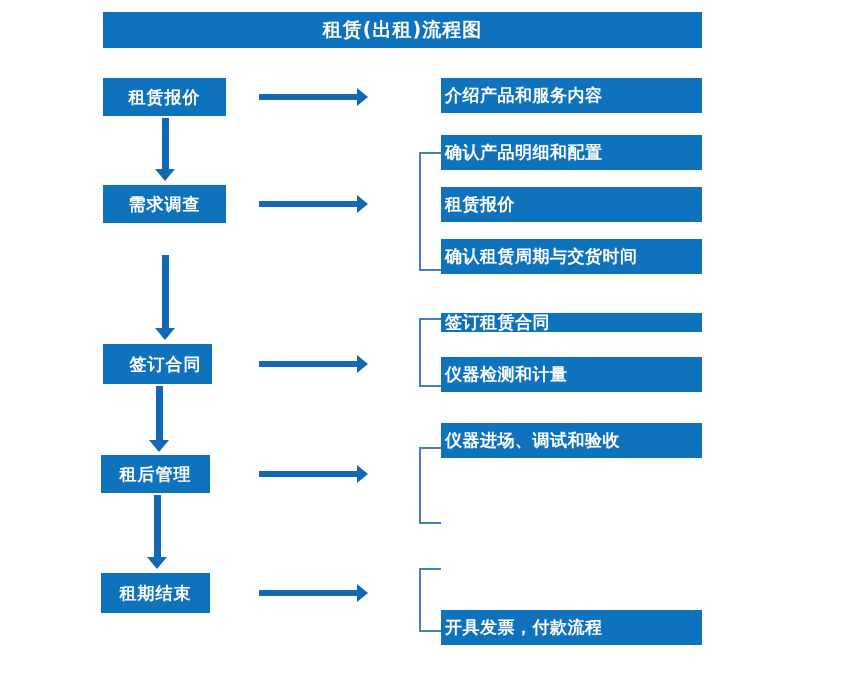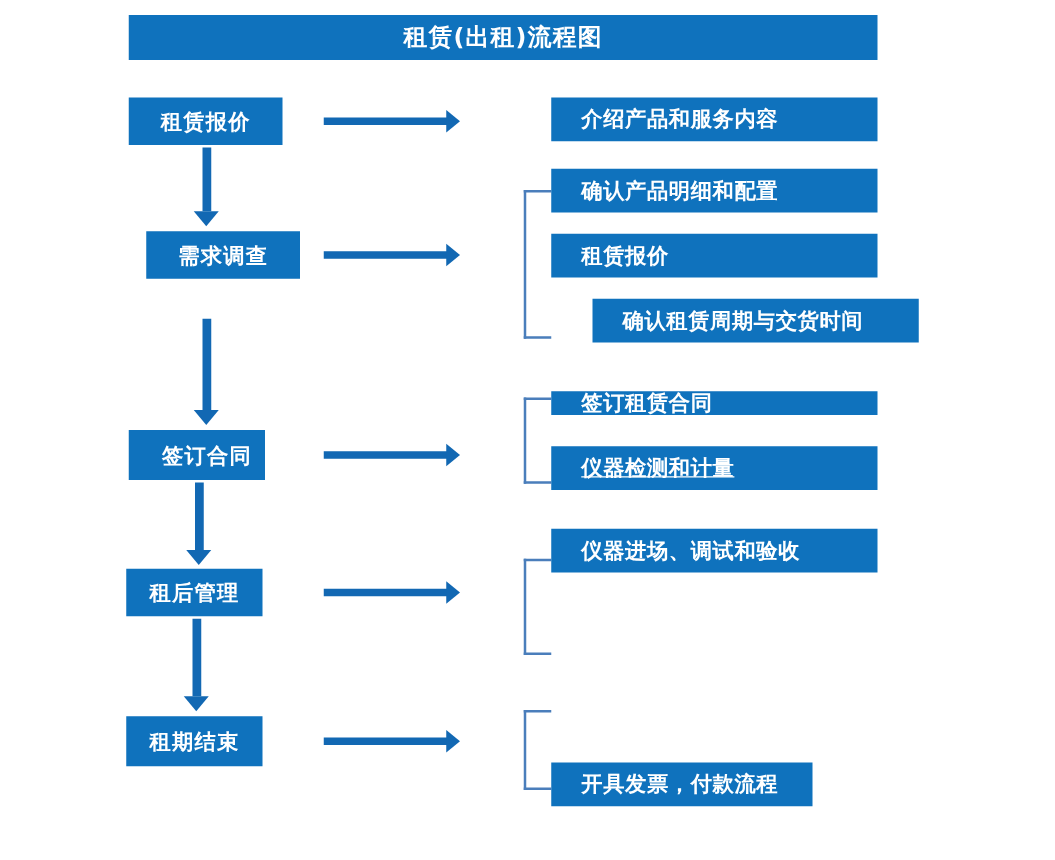--- a/index.html
+++ b/index.html
@@ -49,21 +49,21 @@
     align-items: center;
     box-sizing: border-box;
   }
   .box.left {
     justify-content: center;
     font-size: 17px;
     letter-spacing: 1px;
   }
   .box.right {
     justify-content: flex-start;
-    padding-left: 24px;
+    padding-left: 4px;
     font-size: 17px;
     letter-spacing: 0.5px;
   }
 
   
   .down-arrow {
     position: absolute;
     width: 20px;
   }
   .down-arrow .shaft {
@@ -117,21 +117,21 @@
 </style>
 </head>
 <body>
 
 <div class="canvas">
 
   <div class="title-bar">租赁(出租)流程图</div>
 
   <div class="box left" style="left:103px; top:78px; width:123px; height:38px;">租赁报价</div>
 
-  <div class="box left" style="left:117px; top:185px; width:123px; height:38px;">需求调查</div>
+  <div class="box left" style="left:103px; top:185px; width:123px; height:38px;">需求调查</div>
 
   <div class="box left" style="left:103px; top:344px; width:109px; height:40px;padding-left:16px;">签订合同</div>
 
   <div class="box left" style="left:101px; top:455px; width:109px; height:38px;">租后管理</div>
 
   <div class="box left" style="left:101px; top:573px; width:109px; height:40px;">租期结束</div>
 
   <div class="down-arrow" style="left:155px; top:118px; height:63px;">
     <div class="shaft" style="height:51px;"></div>
     <div class="head" style="top:51px;"></div>
@@ -184,25 +184,25 @@
   <div class="bracket" style="left:419px; top:447px; height:77px;"></div>
 
   <div class="bracket" style="left:419px; top:568px; height:64px;"></div>
 
   <div class="box right" style="left:441px; top:78px; width:261px; height:35px;">介绍产品和服务内容</div>
 
   <div class="box right" style="left:441px; top:135px; width:261px; height:35px;">确认产品明细和配置</div>
 
   <div class="box right" style="left:441px; top:187px; width:261px; height:35px;">租赁报价</div>
 
-  <div class="box right" style="left:441px; top:239px; width:261px; height:35px;margin-left:33px;">确认租赁周期与交货时间</div>
+  <div class="box right" style="left:441px; top:239px; width:261px; height:35px;">确认租赁周期与交货时间</div>
 
   <div class="box right" style="left:441px; top:313px; width:261px; height:19px;">签订租赁合同</div>
 
-  <div class="box right" style="left:441px; top:357px; width:261px; height:35px;text-decoration:underline;">仪器检测和计量</div>
+  <div class="box right" style="left:441px; top:357px; width:261px; height:35px;">仪器检测和计量</div>
 
   <div class="box right" style="left:441px; top:423px; width:261px; height:35px;text-align:center;">仪器进场、调试和验收</div>
 
 
 
-  <div class="box right" style="left:441px; top:610px; width:209px; height:35px;">开具发票，付款流程</div>
+  <div class="box right" style="left:441px; top:610px; width:261px; height:35px;">开具发票，付款流程</div>
 
 </div>
 
 </body></html>

